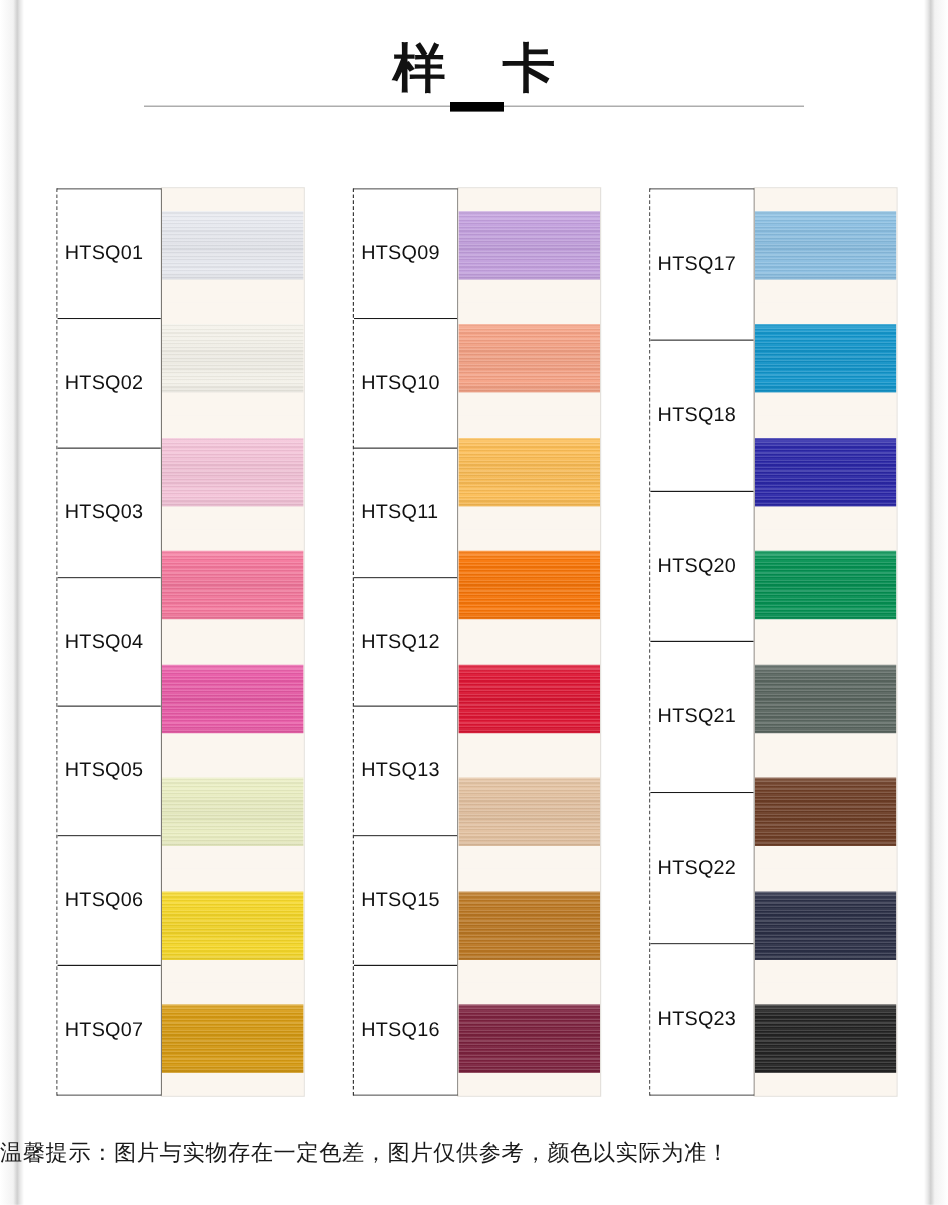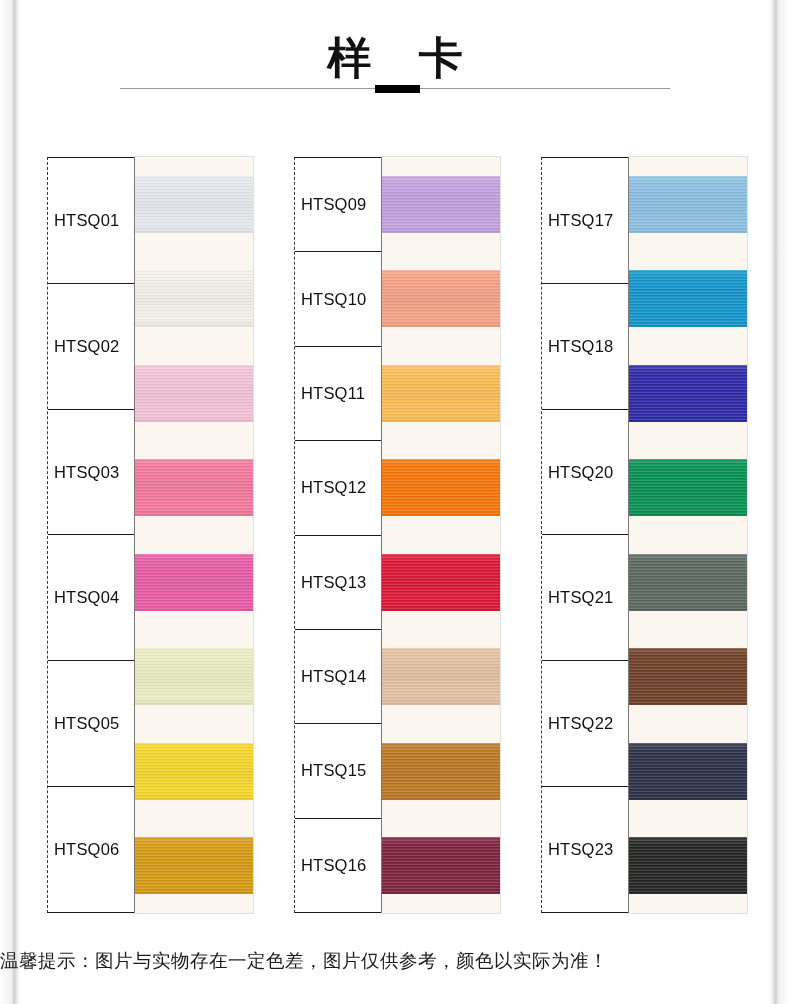--- a/index.html
+++ b/index.html
@@ -218,20 +218,23 @@
           </div>
           <div class="label-cell">
             <span class="label-text">HTSQ04</span>
           </div>
           <div class="label-cell">
             <span class="label-text">HTSQ05</span>
           </div>
           <div class="label-cell">
             <span class="label-text">HTSQ06</span>
           </div>
+          <div class="label-cell">
+            <span class="label-text">HTSQ07</span>
+          </div>
         </div>
         <div class="swatches">
           <div class="swatch-cell">
             <div class="band" style="background: rgb(231, 233, 239);"></div>
           </div>
           <div class="swatch-cell">
             <div class="band" style="background: rgb(243, 241, 233);"></div>
           </div>
           <div class="swatch-cell">
             <div class="band" style="background: rgb(244, 195, 216);"></div>
@@ -264,23 +267,20 @@
           <div class="label-cell">
             <span class="label-text">HTSQ11</span>
           </div>
           <div class="label-cell">
             <span class="label-text">HTSQ12</span>
           </div>
           <div class="label-cell">
             <span class="label-text">HTSQ13</span>
           </div>
           <div class="label-cell">
-            <span class="label-text">HTSQ14</span>
-          </div>
-          <div class="label-cell">
             <span class="label-text">HTSQ15</span>
           </div>
           <div class="label-cell">
             <span class="label-text">HTSQ16</span>
           </div>
         </div>
         <div class="swatches">
           <div class="swatch-cell">
             <div class="band" style="background: rgb(195, 160, 222);"></div>
           </div>

